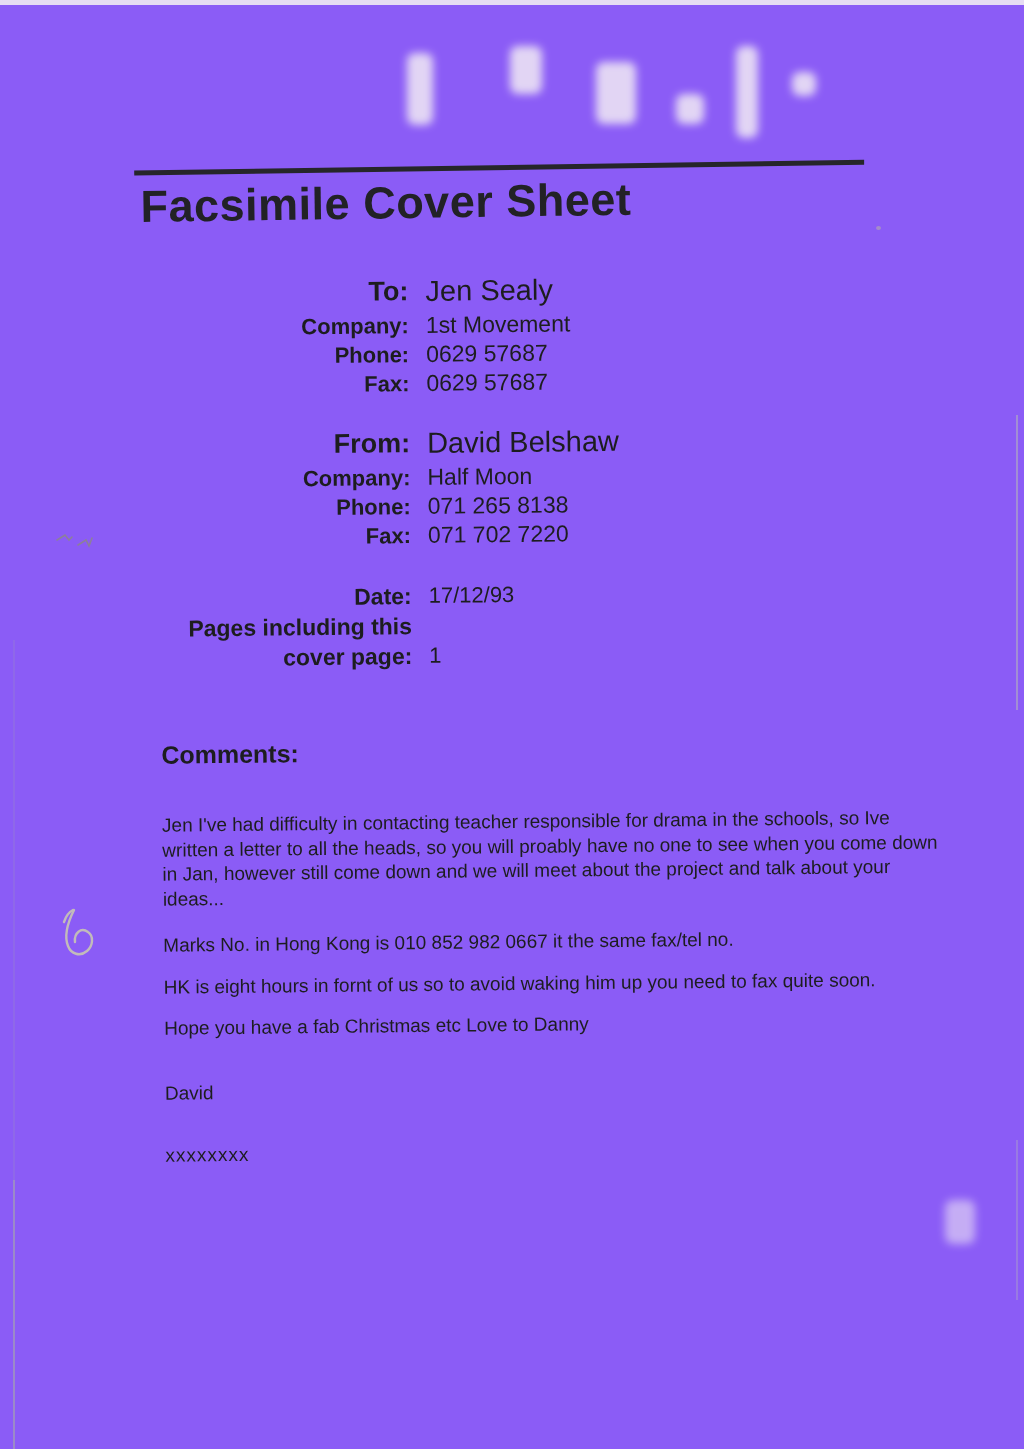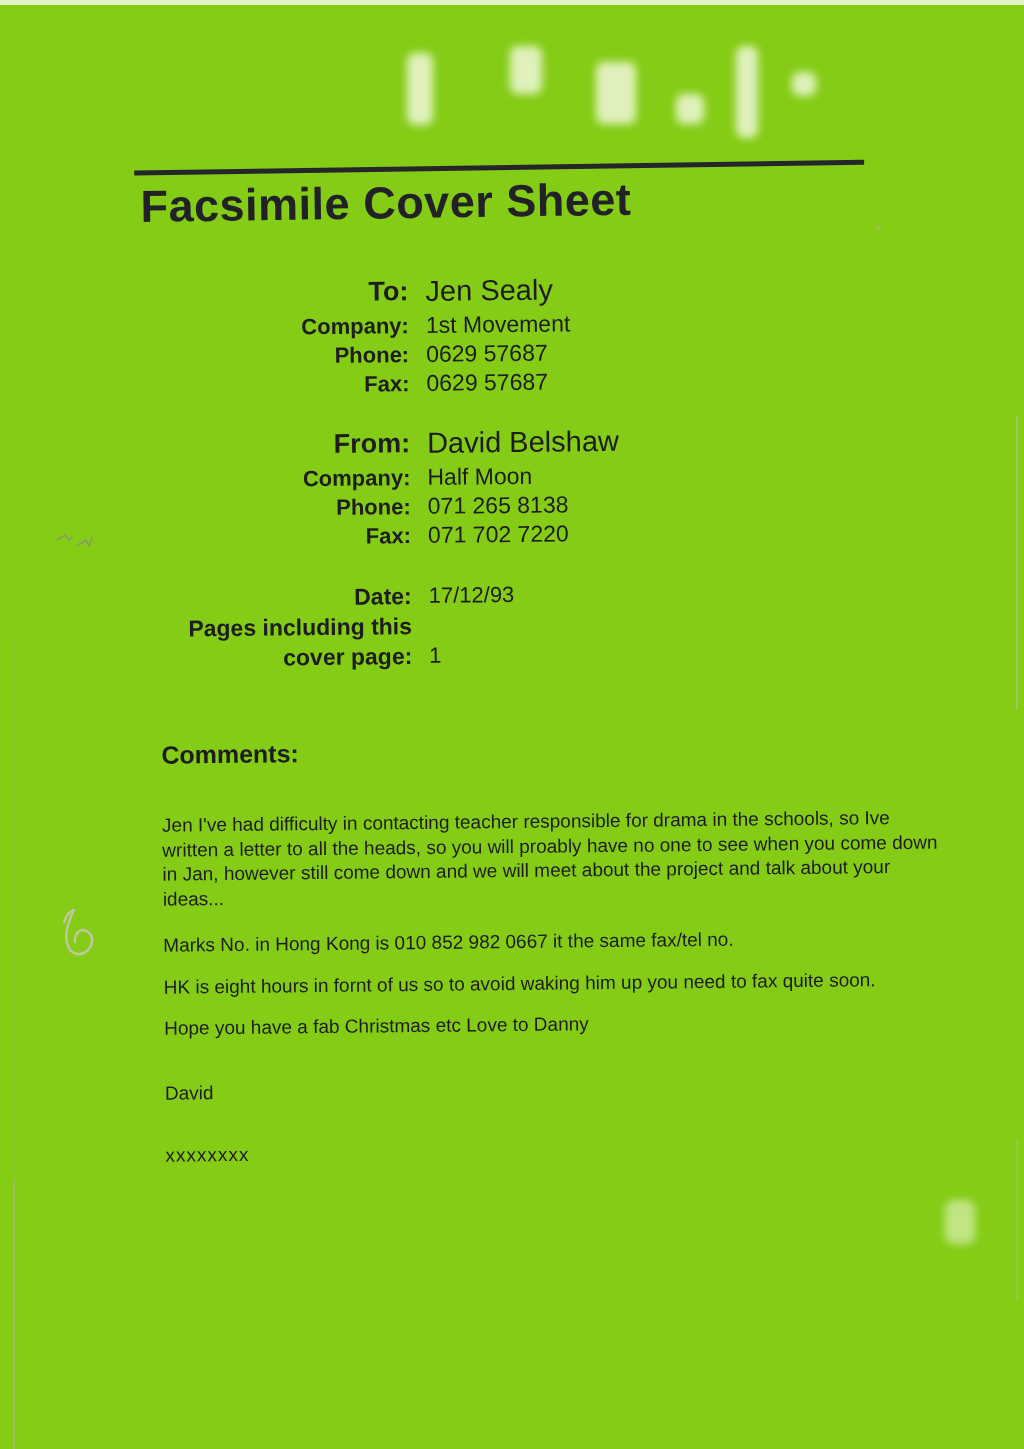--- a/index.html
+++ b/index.html
@@ -4,21 +4,21 @@
 <style>
   html, body {
     margin: 0;
     padding: 0;
     background: #e9e7d8;
   }
   .page {
     position: relative;
     width: 1024px;
     height: 1449px;
-    background: #84cc16;
+    background: #8b5cf6;
     overflow: hidden;
     font-family: "Liberation Sans", "DejaVu Sans", sans-serif;
     color: #1d1d1f;
   }
   
   .ghost {
     position: absolute;
     background: #fffef4;
     border-radius: 8px;
     filter: blur(4px);

